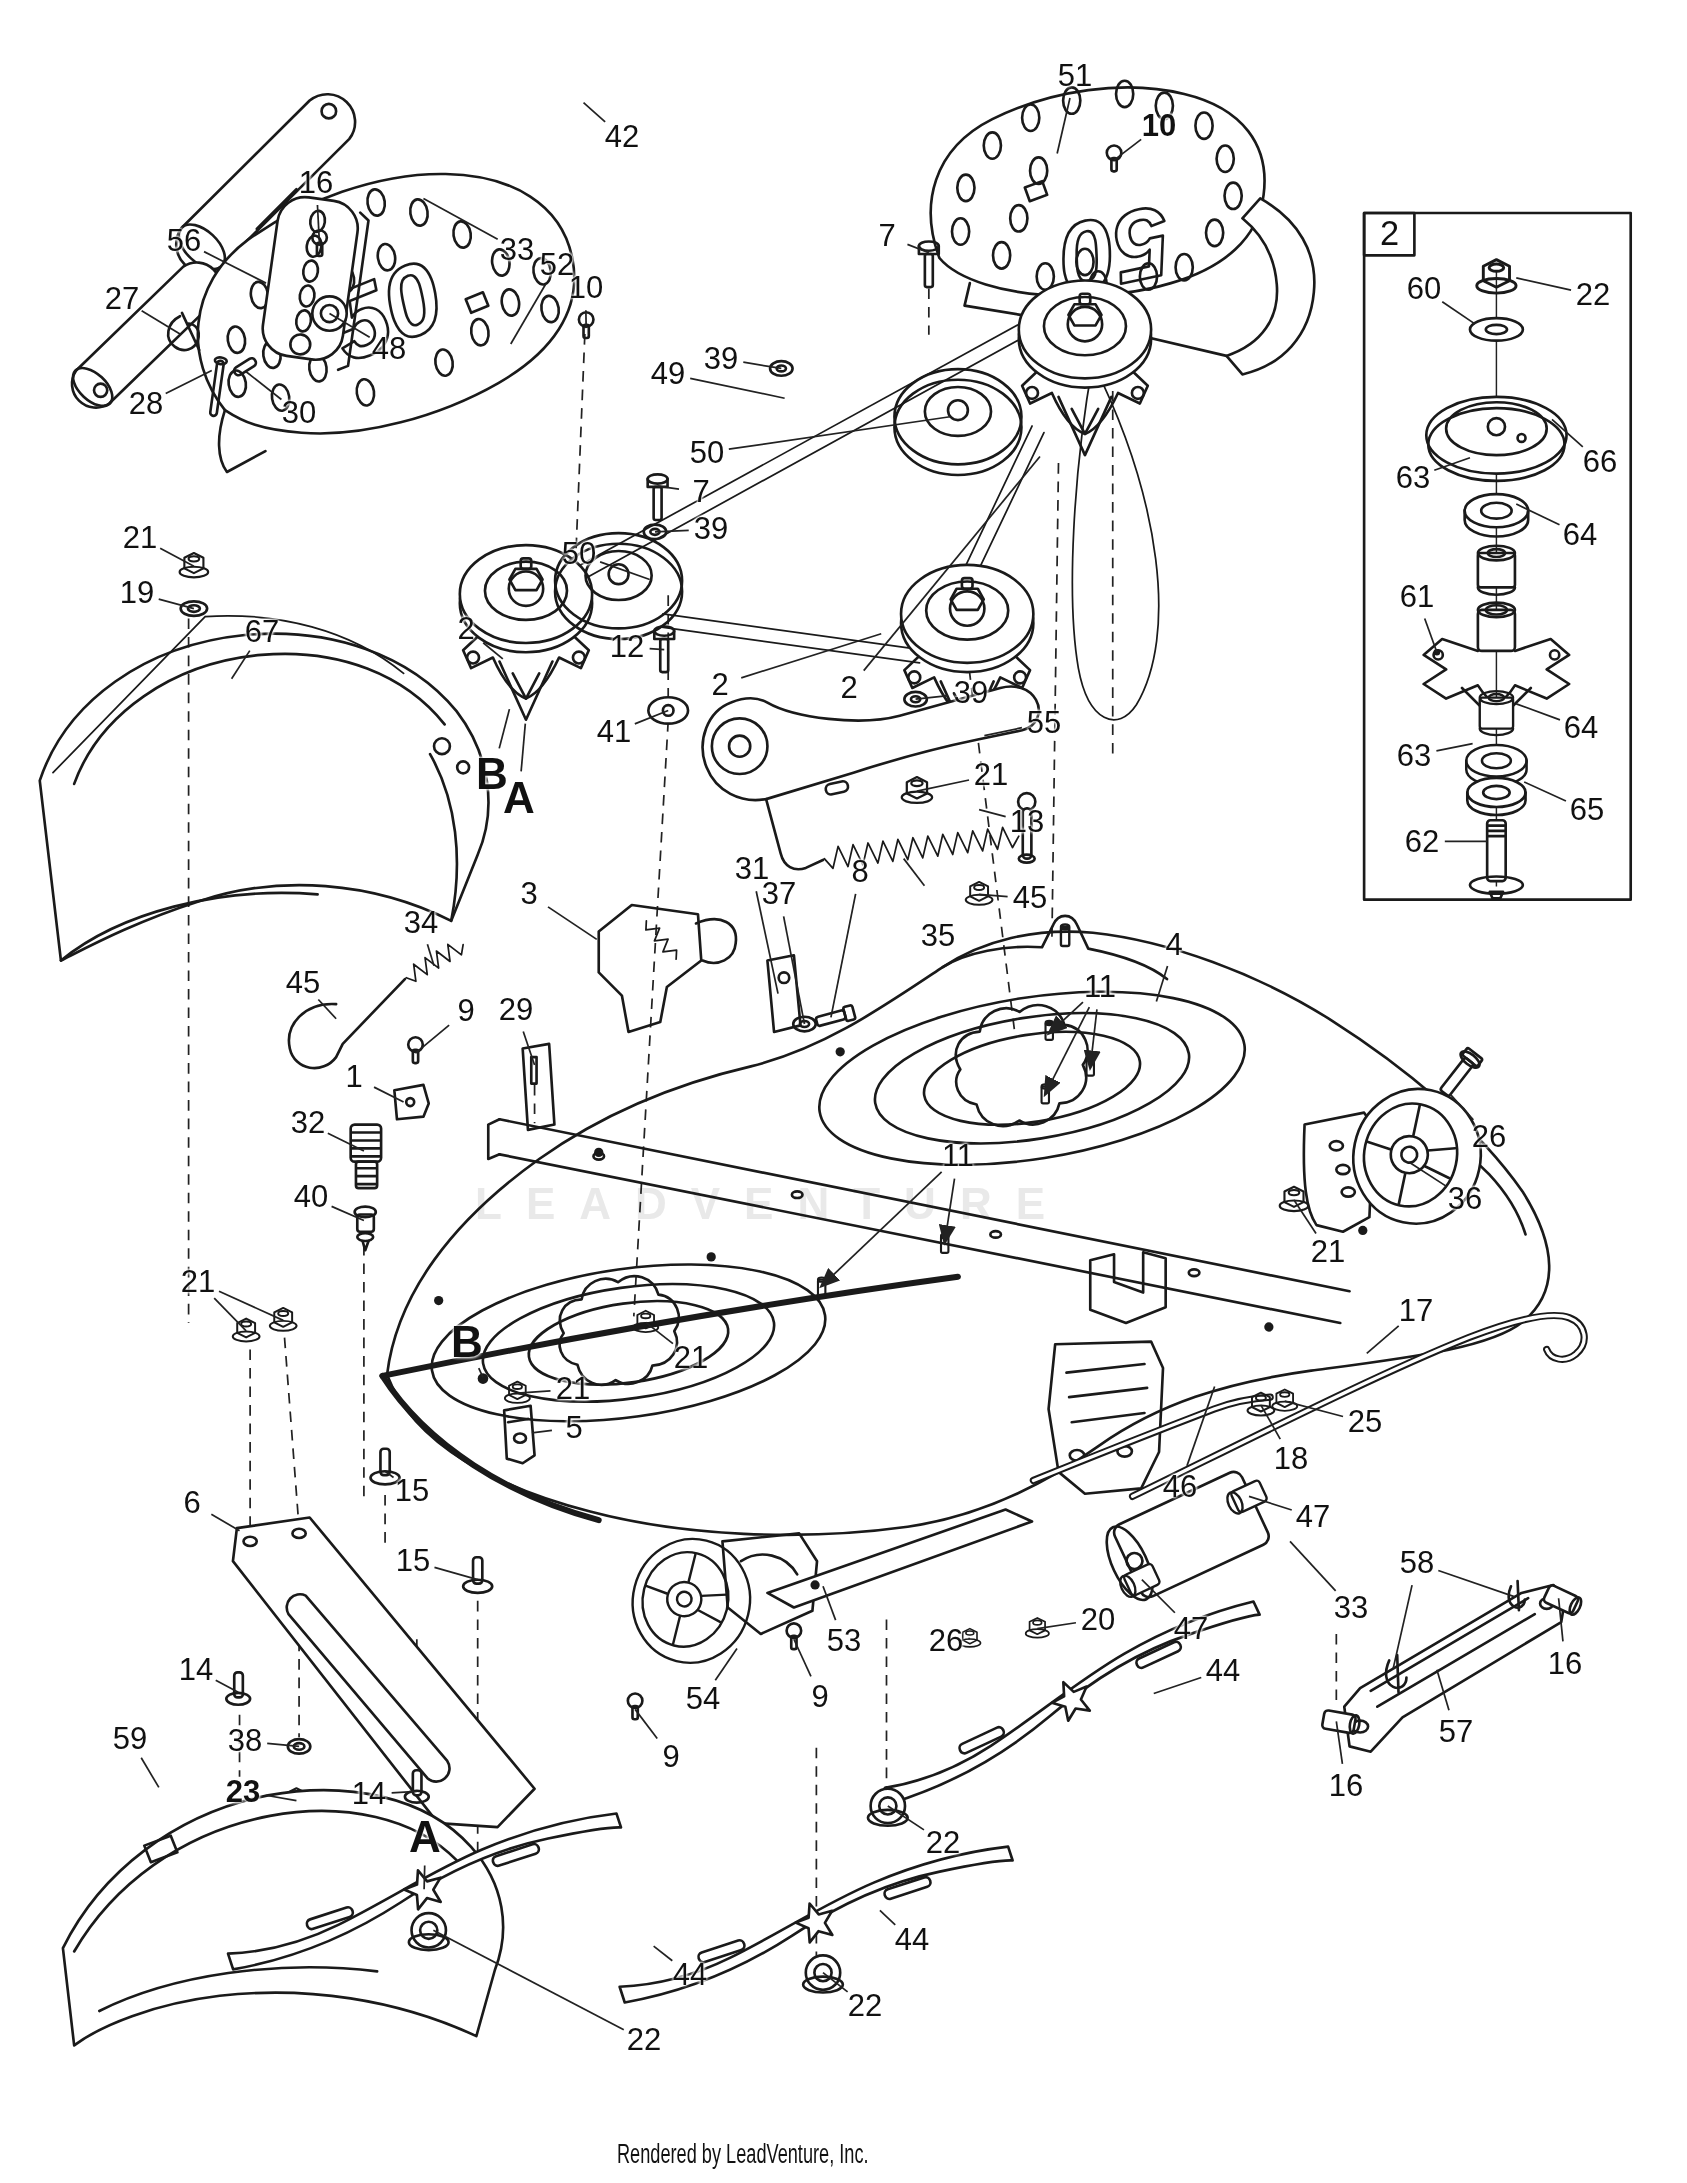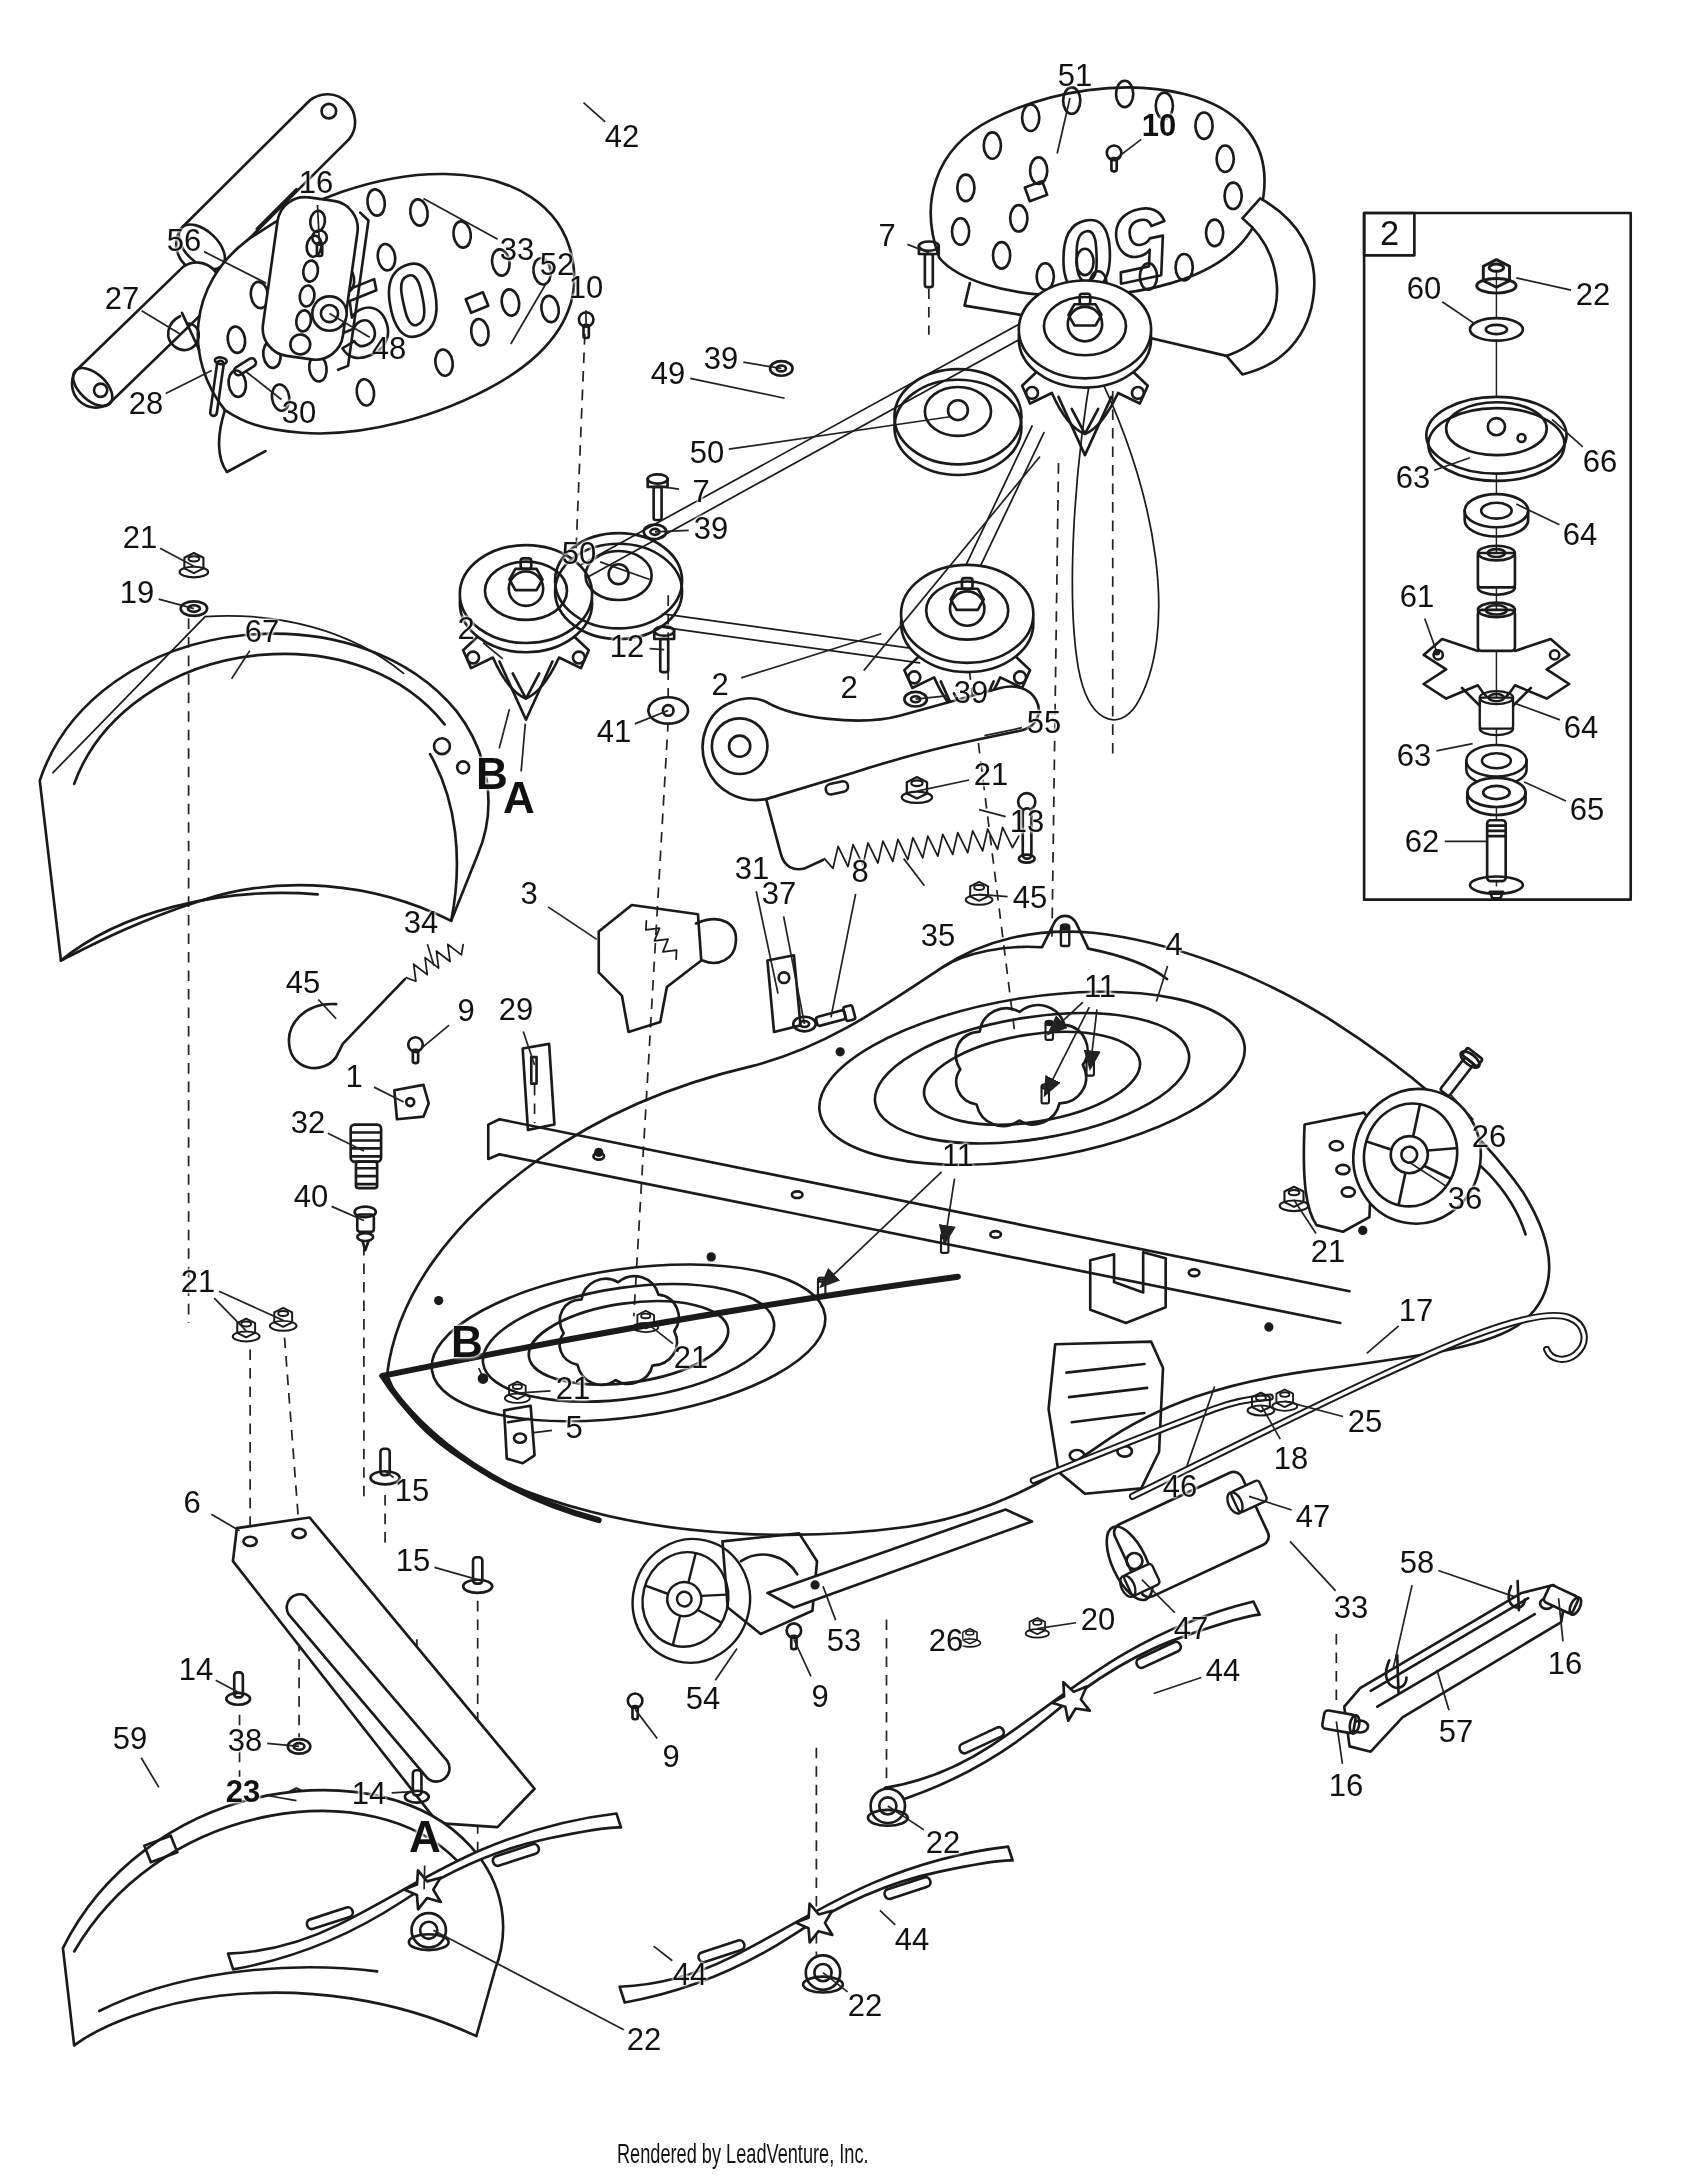--- a/index.html
+++ b/index.html
@@ -26,20 +26,21 @@
            text-shadow:0 0 3.3px #fff,0 0 3.3px #fff,0 0 3.3px #fff;}
   .callout.bold{font-weight:bold;}
   .callout.letter{font-size:44px;font-weight:bold;}
   .footer{position:absolute;left:617px;top:2137px;z-index:2;font-size:28.4px;color:#111;
           transform:scaleX(.64);transform-origin:left top;white-space:nowrap;}
 </style>
 </head>
 <body>
 
 <div class="page">
+  <div class="watermark">LEADVENTURE</div>
 
   <svg id="art" class="art" width="1687" height="2183" viewBox="0 0 2550 3300">
     <defs>
       <marker id="arr" markerWidth="12" markerHeight="10" refX="10" refY="5" orient="auto">
         <path d="M0,0 L12,5 L0,10 Z" fill="#222"></path>
       </marker>
       <g id="nutF">
           <path d="M-18,-16 L0,-25 L18,-16 L18,4 L0,13 L-18,4 Z"></path>
           <ellipse cx="0" cy="11" rx="27" ry="10"></ellipse>
           <ellipse cx="0" cy="-14" rx="10" ry="5"></ellipse>

